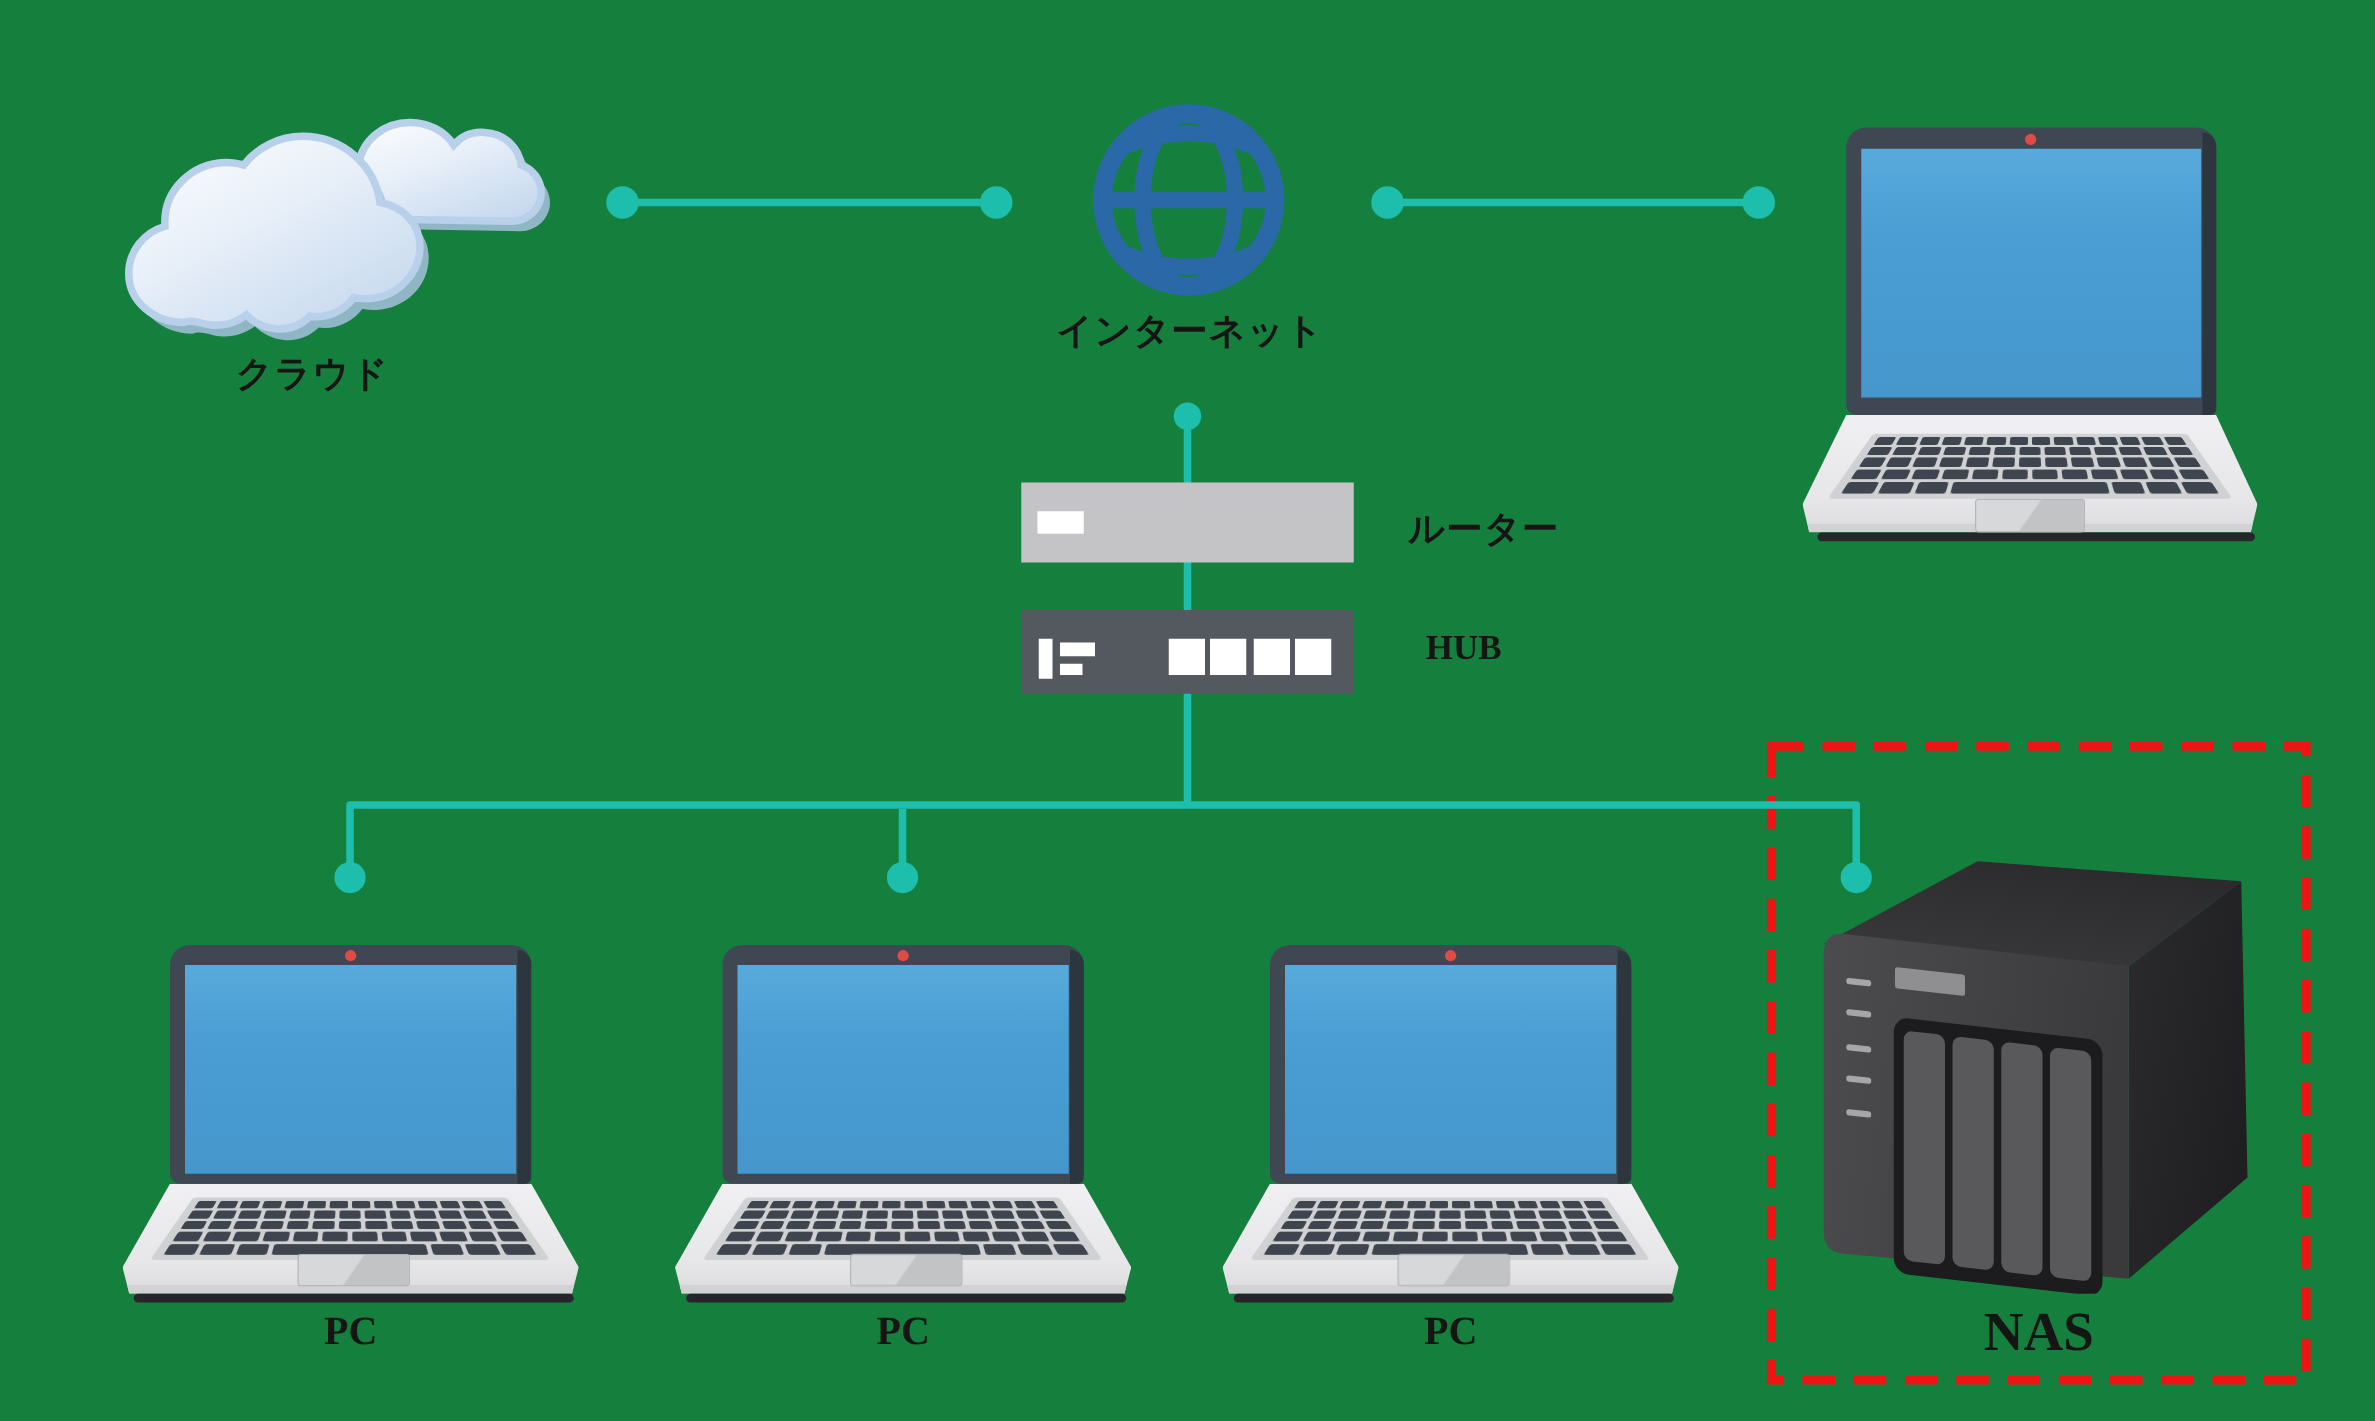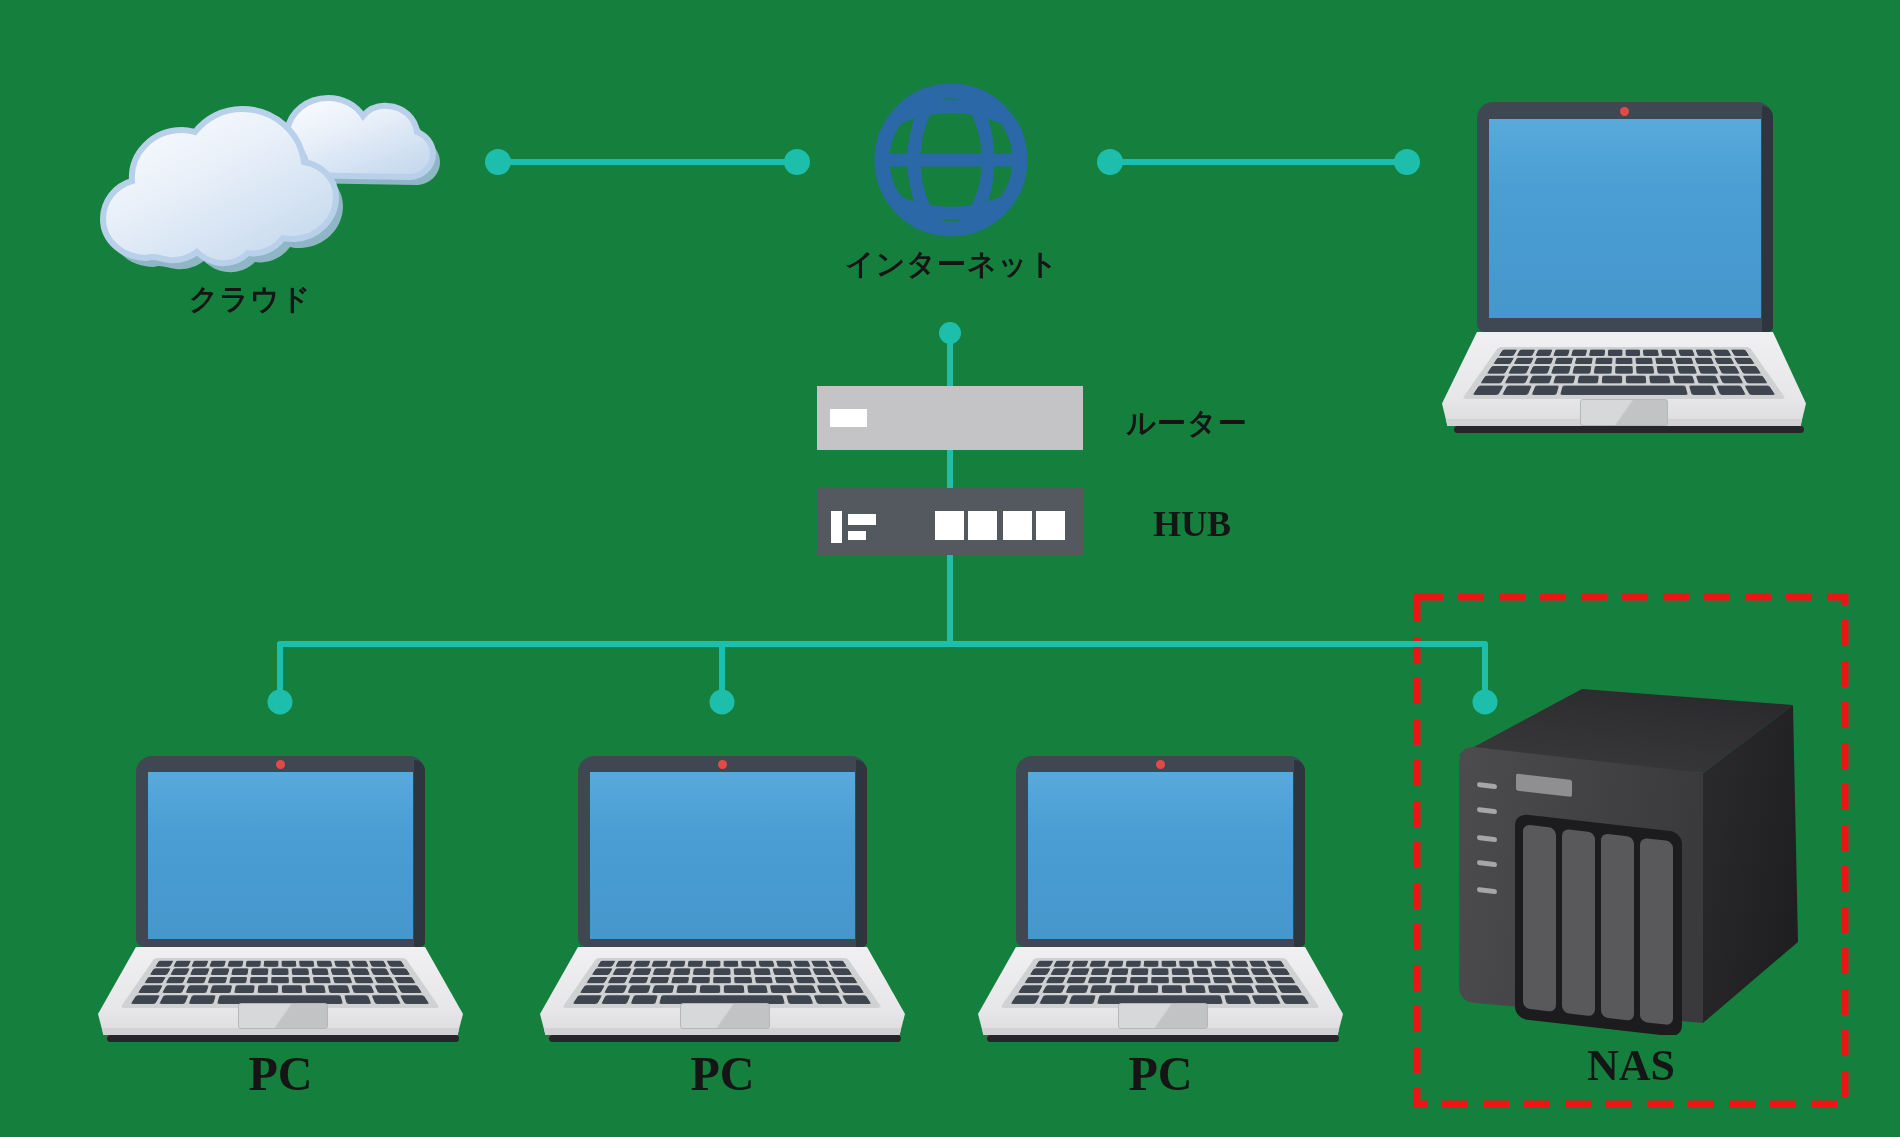--- a/index.html
+++ b/index.html
@@ -2,21 +2,21 @@
 <html><head>
 <meta charset="utf-8">
 <style>
   html,body{margin:0;padding:0;background:#4a7452;}
   #stage{position:relative;width:1900px;height:1137px;background:#15803d;overflow:hidden;
          font-family:Liberation Serif, serif;}
   .layer{position:absolute;left:0;top:0;}
   .dev{position:absolute;z-index:2;}
   .lbl{position:absolute;z-index:3;color:#151515;font-weight:700;text-align:center;white-space:nowrap;}
   .lbl-jp{font-size:29px;letter-spacing:1px;}
-  .lbl-en{font-size:48px;}
+  .lbl-en{font-size:32px;}
 
   
   .laptop{position:absolute;z-index:2;}
   .lap-bezel{position:absolute;background:#3f4852;border-radius:16px 16px 8px 8px;}
   .lap-bezel::after{content:"";position:absolute;right:0;top:4px;bottom:0;width:11px;
                     background:#2d353e;border-radius:0 14px 6px 0;}
   .lap-screen{position:absolute;background:linear-gradient(180deg,#58aadc 0%,#4a9ed3 35%,#4597cc 100%);z-index:1;}
   .lap-cam{position:absolute;width:9px;height:9px;border-radius:50%;background:#e04b46;z-index:2;}
   .lap-base{position:absolute;background:linear-gradient(180deg,#f0f0f2 0%,#e7e7e9 70%,#dcdcde 100%);}
   .lap-base::after{content:"";position:absolute;bottom:0;left:1%;right:1%;height:7px;background:#d2d2d4;}
@@ -495,19 +495,19 @@
       <rect x="27" y="139" width="20" height="5" rx="2.5" fill="#a6a6a8"></rect>
       <rect x="27" y="167" width="20" height="5" rx="2.5" fill="#a6a6a8"></rect>
       <rect x="27" y="192" width="20" height="5" rx="2.5" fill="#a6a6a8"></rect>
       <rect x="27" y="219" width="20" height="5" rx="2.5" fill="#a6a6a8"></rect>
     </g>
   </svg>
 
   <div class="lbl lbl-jp" style="left:100px;top:280px;width:300px">クラウド</div>
   <div class="lbl lbl-jp" style="left:802px;top:245px;width:300px">インターネット</div>
   <div class="lbl lbl-jp" style="left:1107px;top:404px;width:160px;text-align:center">ルーター</div>
-  <div class="lbl" style="left:1111px;top:503px;width:120px;font-size:36px;text-align:right">HUB</div>
+  <div class="lbl" style="left:1111px;top:503px;width:120px;font-size:28px;text-align:center">HUB</div>
   <div class="lbl lbl-en" style="left:98px;top:1046px;width:365px">PC</div>
   <div class="lbl lbl-en" style="left:540px;top:1046px;width:365px">PC</div>
   <div class="lbl lbl-en" style="left:978px;top:1046px;width:365px">PC</div>
   <div class="lbl" style="left:1417px;top:1040px;width:428px;font-size:44px">NAS</div>
 
 </div>
 
 </body></html>

